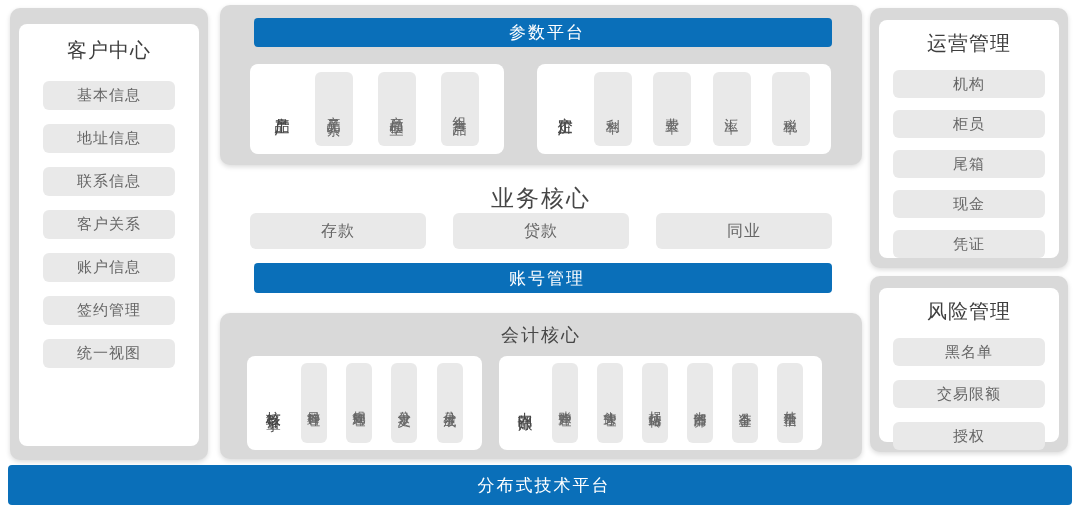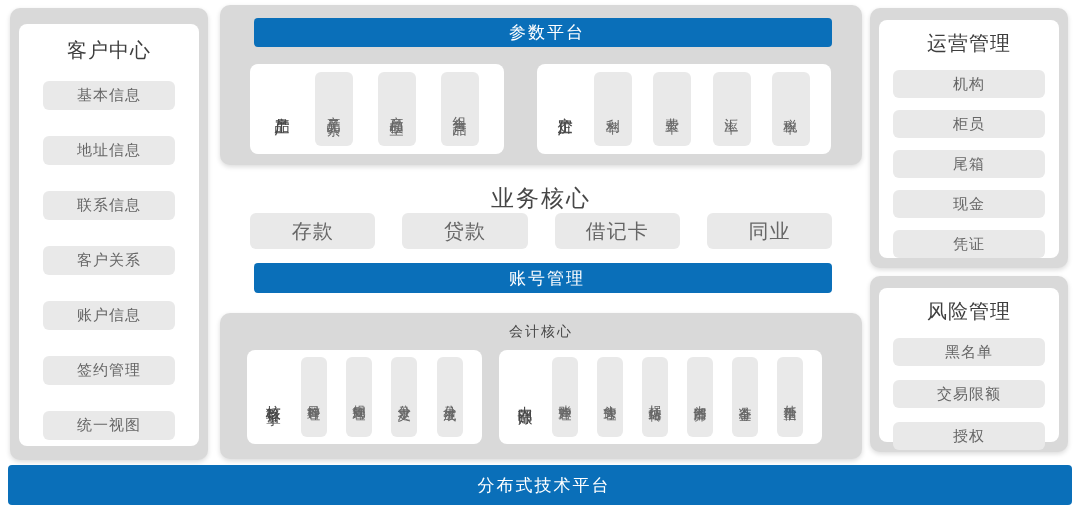--- a/index.html
+++ b/index.html
@@ -22,21 +22,21 @@
         display:flex;align-items:center;justify-content:center;font-size:15px;letter-spacing:1px;}
   .blue-bar{background:var(--blue);border-radius:4px;color:#fff;display:flex;align-items:center;
         justify-content:center;font-size:17px;letter-spacing:2px;padding-left:8px;}
 
   
   .left-panel{position:absolute;left:10px;top:8px;width:198px;height:452px;}
   .left-inner{position:absolute;left:9px;right:9px;top:16px;bottom:14px;display:flex;
         flex-direction:column;align-items:center;padding-top:13px;}
   .left-inner .panel-title{margin-bottom:17px;}
   .vlist{display:flex;flex-direction:column;align-items:center;}
-  .vlist.gap26{gap:26px;font-family:Liberation Serif, serif;}
+  .vlist.gap26{gap:14px;font-family:Liberation Serif, serif;}
   .left-inner .chip{width:132px;height:29px;}
 
   
   .center-col{position:absolute;left:220px;top:0;width:642px;height:514px;}
   .param-block{position:absolute;left:0;top:5px;width:642px;height:160px;}
   .param-block .blue-bar{margin:13px 0 0 34px;width:578px;height:29px;}
   .cards-row{display:flex;}
   .param-cards{margin:17px 0 0 30px;gap:33px;}
   .param-card{height:90px;display:flex;align-items:center;justify-content:space-evenly;}
   .card-product{width:254px;}
@@ -46,25 +46,25 @@
   .v-chip{background:var(--chip_gray);border-radius:6px;display:flex;align-items:center;
         justify-content:center;}
   .v-chip span{writing-mode:vertical-rl;text-orientation:upright;color:var(--chip_text);line-height:1;}
   .param-card .v-chip{width:38px;height:74px;}
   .param-card .v-chip span{font-size:14px;letter-spacing:2px;}
   .v-chips{display:contents;}
 
   .biz-title{position:absolute;top:183px;left:0;width:642px;text-align:center;font-size:23px;
         color:#474747;letter-spacing:2px;}
   .biz-chips{position:absolute;top:213px;left:30px;width:582px;display:flex;gap:27px;}
-  .biz-chips .chip{flex:1;height:36px;font-size:20px;}
+  .biz-chips .chip{flex:1;height:36px;font-size:16px;}
   .account-bar{position:absolute;top:263px;left:34px;width:578px;height:30px;}
 
   .acct-block{position:absolute;left:0;top:313px;width:642px;height:146px;}
-  .acct-block .block-title{margin-top:10px;text-align:center;font-size:14px;color:#474747;
+  .acct-block .block-title{margin-top:10px;text-align:center;font-size:18px;color:#474747;
         letter-spacing:2px;}
   .acct-cards{margin:9px 0 0 27px;gap:17px;}
   .acct-card{height:94px;display:flex;align-items:center;justify-content:space-evenly;}
   .card-acct-engine{width:235px;}
   .card-internal{width:323px;}
   .acct-card .v-chip{width:26px;height:80px;}
   .acct-card .v-chip span{font-size:13px;letter-spacing:1px;}
   .acct-card .v-label{font-size:15px;}
 
   
@@ -134,21 +134,20 @@
               </div></div>
         </div>
       </div>
     </div>
 
     <div class="biz-title">业务核心</div>
     <div class="biz-chips">
 
     <div class="chip">存款</div>
         <div class="chip">贷款</div>
-        <div class="chip">借记卡</div>
         <div class="chip">同业</div>
       </div>
 
     <div class="blue-bar account-bar">账号管理</div>
 
     <div class="gray-panel acct-block">
       <div class="block-title">会计核心</div>
       <div class="cards-row acct-cards">
         <div class="white-card acct-card card-acct-engine">
           <span class="v-label">核算引擎</span>

